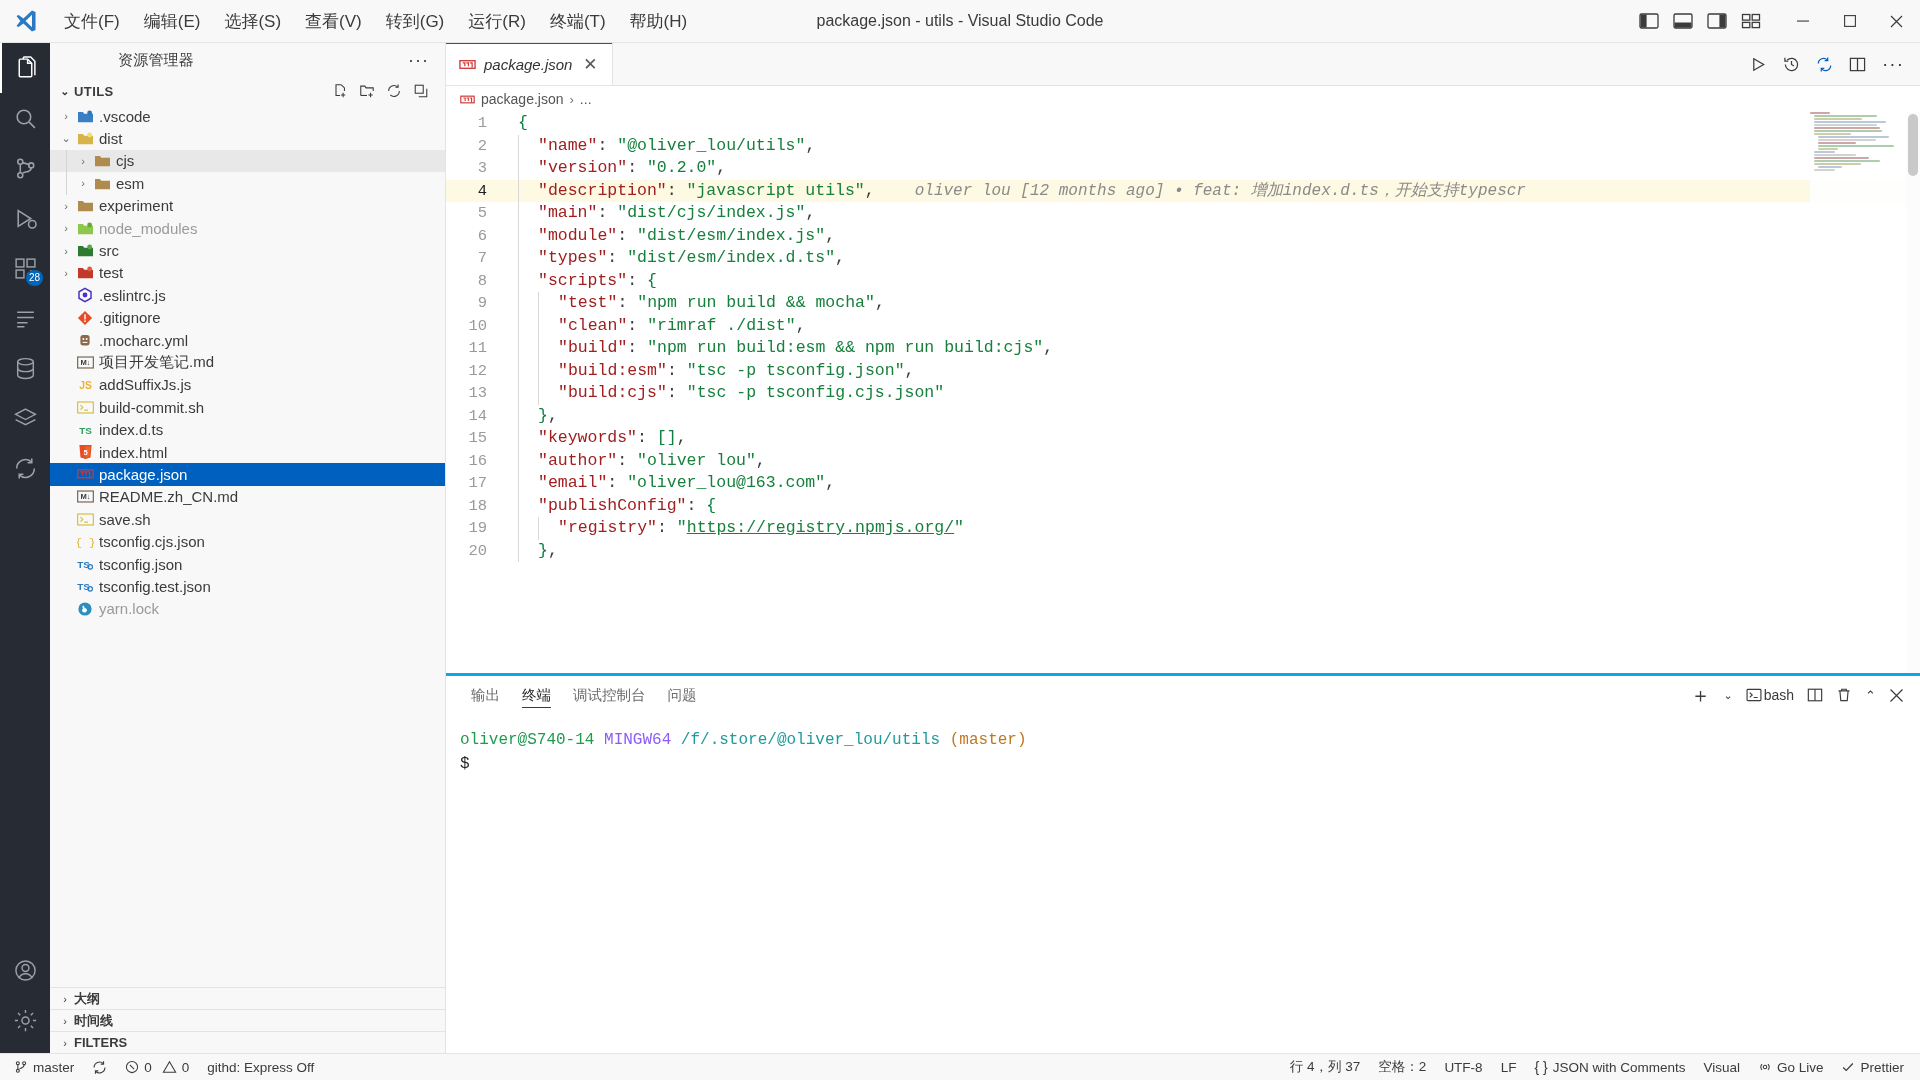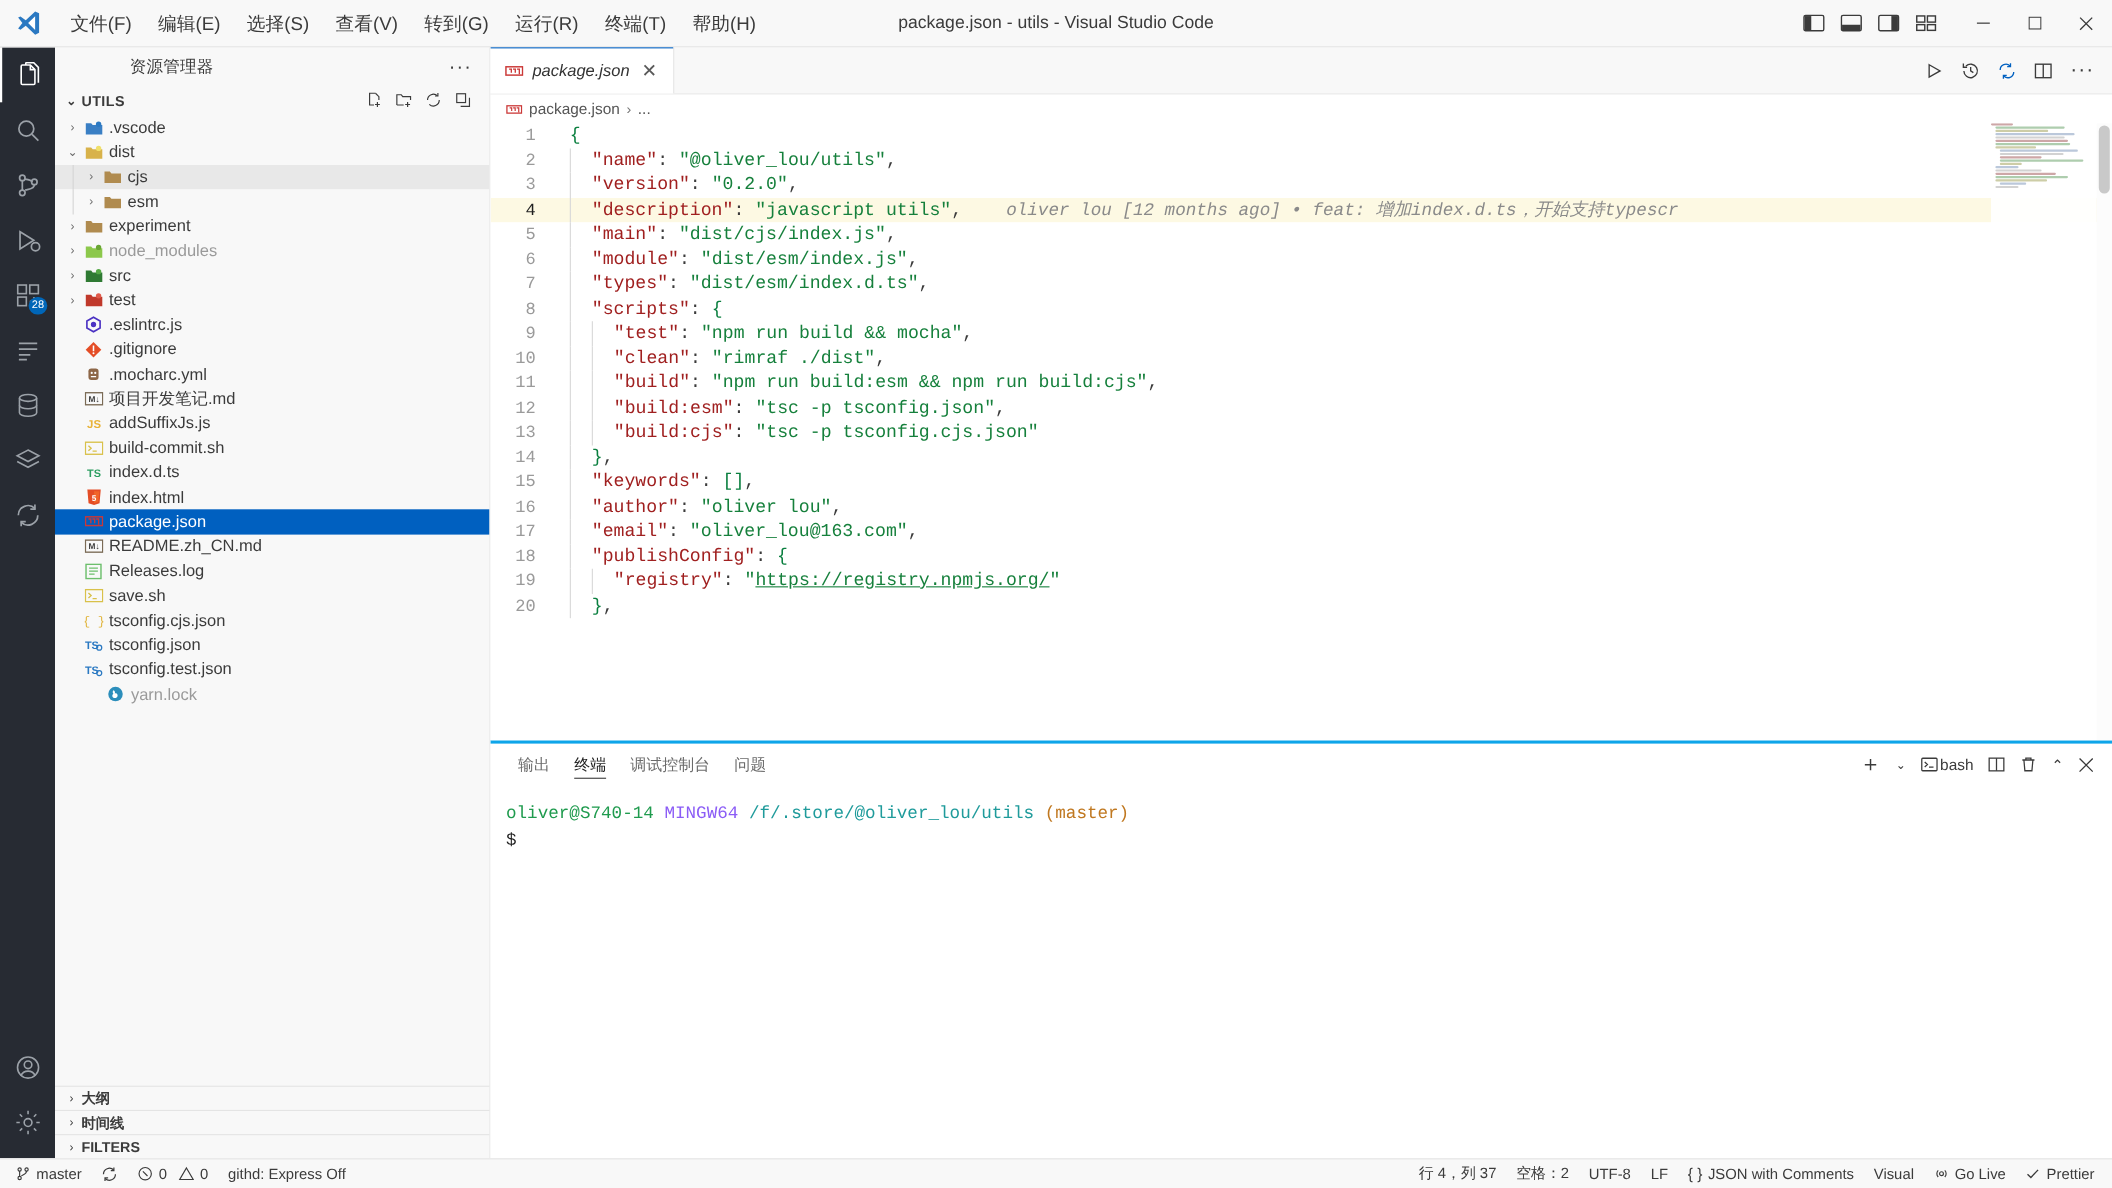--- a/index.html
+++ b/index.html
@@ -525,30 +525,20 @@
               <svg width="17" height="13" viewBox="0 0 18 13">
                 <rect x="0.7" y="0.7" width="16.6" height="11.6" fill="none" stroke="#7a6a55" stroke-width="1.3"></rect>
                 <text x="9" y="9.4" font-size="8" font-family="Liberation Sans" text-anchor="middle" fill="#3b3b3b" font-weight="bold">M↓</text>
               </svg>
             </span>
             <span class="label">README.zh_CN.md</span>
           </div>
           <div class="row" style="padding-left: 8px;">
             <span class="twisty"></span>
             <span class="ficon">
-              <svg width="16" height="15" viewBox="0 0 16 15">
-                <rect x="1.2" y="1" width="13.6" height="13" fill="none" stroke="#6cbf6c" stroke-width="1.3"></rect>
-                <path d="M4 4.4h8M4 7.2h8M4 10h5" stroke="#6cbf6c" stroke-width="1.2"></path>
-              </svg>
-            </span>
-            <span class="label">Releases.log</span>
-          </div>
-          <div class="row" style="padding-left: 8px;">
-            <span class="twisty"></span>
-            <span class="ficon">
               <svg width="17" height="13" viewBox="0 0 18 13">
                 <rect x="0.7" y="0.7" width="16.6" height="11.6" fill="none" stroke="#d9c14a" stroke-width="1.3"></rect>
                 <path d="M3.6 4 6.2 6.4 3.6 8.8M7.6 9.3h4" stroke="#d9c14a" stroke-width="1.3" fill="none"></path>
               </svg>
             </span>
             <span class="label">save.sh</span>
           </div>
           <div class="row" style="padding-left: 8px;">
             <span class="twisty"></span>
             <span class="ficon">
@@ -571,21 +561,21 @@
           <div class="row" style="padding-left: 8px;">
             <span class="twisty"></span>
             <span class="ficon">
               <svg width="18" height="14" viewBox="0 0 19 14">
                 <text x="8" y="11" font-size="10.5" font-family="Liberation Sans" font-weight="bold" text-anchor="middle" fill="#2b79c2">TS</text>
                 <circle cx="15" cy="10" r="2.4" fill="none" stroke="#2b79c2" stroke-width="1.2"></circle>
               </svg>
             </span>
             <span class="label">tsconfig.test.json</span>
           </div>
-          <div class="row dim" style="padding-left: 8px; margin-left: 20px;">
+          <div class="row dim" style="padding-left: 8px;">
             <span class="twisty"></span>
             <span class="ficon">
               <svg width="16" height="16" viewBox="0 0 16 16">
                 <circle cx="8" cy="8" r="6.6" fill="#2c8ebb"></circle>
                 <path d="M6 4.4c1.4.4 1.8 1.8 1.4 3 .9-.3 2 .2 2.4 1.1.5 1.2-.4 2.6-1.6 3-1.2.4-2.6-.2-3-1.4-.3-1 .1-2 .9-2.5-.7-.8-.9-2.1-.1-3.2z" fill="#fff"></path>
               </svg>
             </span>
             <span class="label">yarn.lock</span>
           </div>
         </div>

